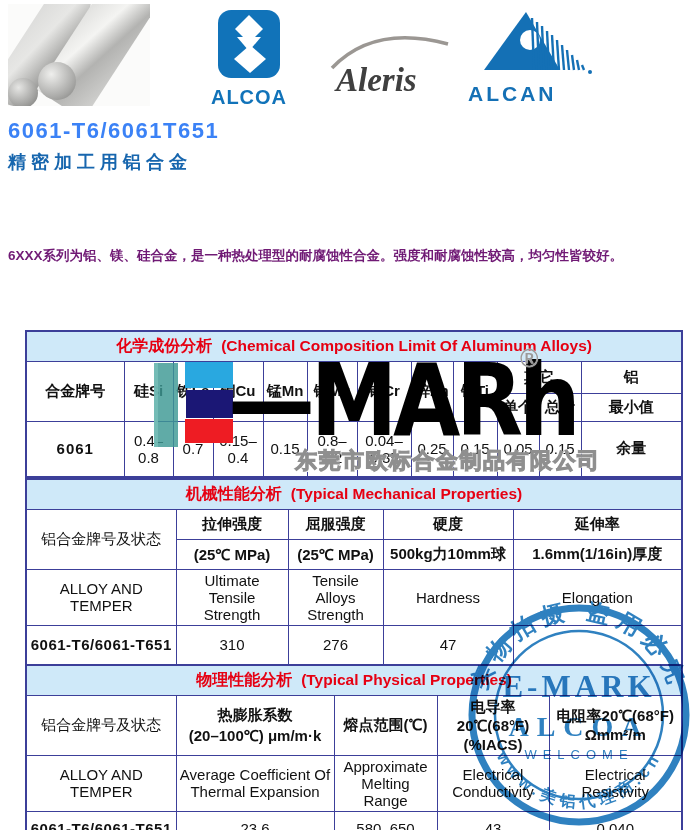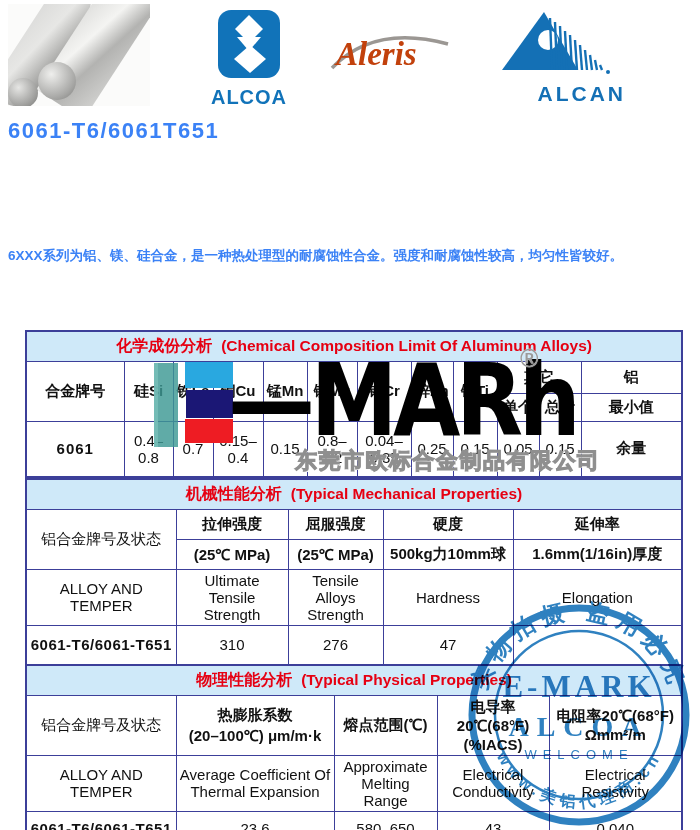--- a/index.html
+++ b/index.html
@@ -19,31 +19,31 @@
     transform:rotate(33deg); border-radius:21px;
     background:linear-gradient(100deg,#97979555,#e7e7e5 45%,#8a8a88); }
   .rod-end1 { position:absolute; width:38px; height:38px; left:30px; top:58px; border-radius:50%;
     background:radial-gradient(circle at 35% 32%,#efefed,#a9a9a7 65%,#7c7c7a); }
   .rod-end2 { position:absolute; width:30px; height:30px; left:0px; top:74px; border-radius:50%;
     background:radial-gradient(circle at 35% 32%,#e6e6e4,#9f9f9d 65%,#757573); }
 
   .alcoa { left:203px; top:10px; width:92px; text-align:center; }
   .alcoa-label { margin-top:2px; color:#1173b9; font-weight:bold; font-size:20px; letter-spacing:1px; }
   .aleris { left:326px; top:24px; width:132px; height:74px; }
-  .aleris-text { position:absolute; left:10px; top:12px; color:#c2410c; font-size:33px;
+  .aleris-text { position:absolute; left:10px; top:38px; color:#404040; font-size:33px;
     font-style:italic; font-weight:bold; font-family:"Liberation Serif", serif; }
-  .alcan { left:480px; top:8px; width:146px; text-align:right; }
+  .alcan { left:468px; top:8px; width:146px; text-align:left; }
   .alcan-label { margin-top:0px; color:#1470b5; font-weight:bold; font-size:21px; letter-spacing:3px; }
 
   
   .title1 { left:8px; top:118px; color:#3b82f6; font-size:22px; font-weight:bold; letter-spacing:1.5px; }
   .title2 { left:8px; top:150px; color:#1766ae; font-size:18px; font-weight:bold; letter-spacing:5px; }
   .summary-bar { left:8px; top:196px; background:#d8d8d8; color:#1c1c1c;
     font-size:18px; font-weight:600; letter-spacing:1px; padding:4px 14px 5px 6px; }
-  .para-zh { left:8px; top:247px; width:690px; font-size:13.5px; font-weight:bold; color:#3b82f6; }
+  .para-zh { left:8px; top:247px; width:690px; font-size:13.5px; font-weight:bold; color:#701a75; }
   .para-en { left:8px; top:273px; width:655px; font-size:16px; line-height:1.45; color:#101010;
     font-family:"Liberation Serif", serif; }
 
   
   .tbl { position:absolute; left:25px; width:656px; border-collapse:collapse; table-layout:fixed;
     background:#fff; }
   .tbl td { border:1.5px solid #3c3f99; text-align:center; vertical-align:middle;
     font-size:15px; color:#111; padding:2px 3px; }
   .tbl { border:2px solid #3c3f99; }
   .tblhead td { background:#cfe9f9; color:#e60012; font-weight:bold; font-size:16px; height:30px; }
@@ -119,20 +119,21 @@
         <line x1="106" y1="62" x2="104" y2="47"></line>
           <line x1="111" y1="62" x2="109" y2="52"></line>
         <line x1="116" y1="62" x2="114" y2="57"></line>
       </g>
       <circle cx="122" cy="64" r="2" fill="#1470b5"></circle>
     </svg>
     <div class="alcan-label">ALCAN</div>
   </div>
 
   <div class="abs title1">6061-T6/6061T651</div>
+  <div class="abs title2">精密加工用铝合金</div>
   <div class="abs para-zh">6XXX系列为铝、镁、硅合金，是一种热处理型的耐腐蚀性合金。强度和耐腐蚀性较高，均匀性皆较好。</div>
 
   <table class="tbl" style="top:330px">
     <colgroup>
       <col style="width:98px">
         <col style="width:49px">
         <col style="width:40px">
         <col style="width:50px">
       <col style="width:44px">
         <col style="width:50px">

